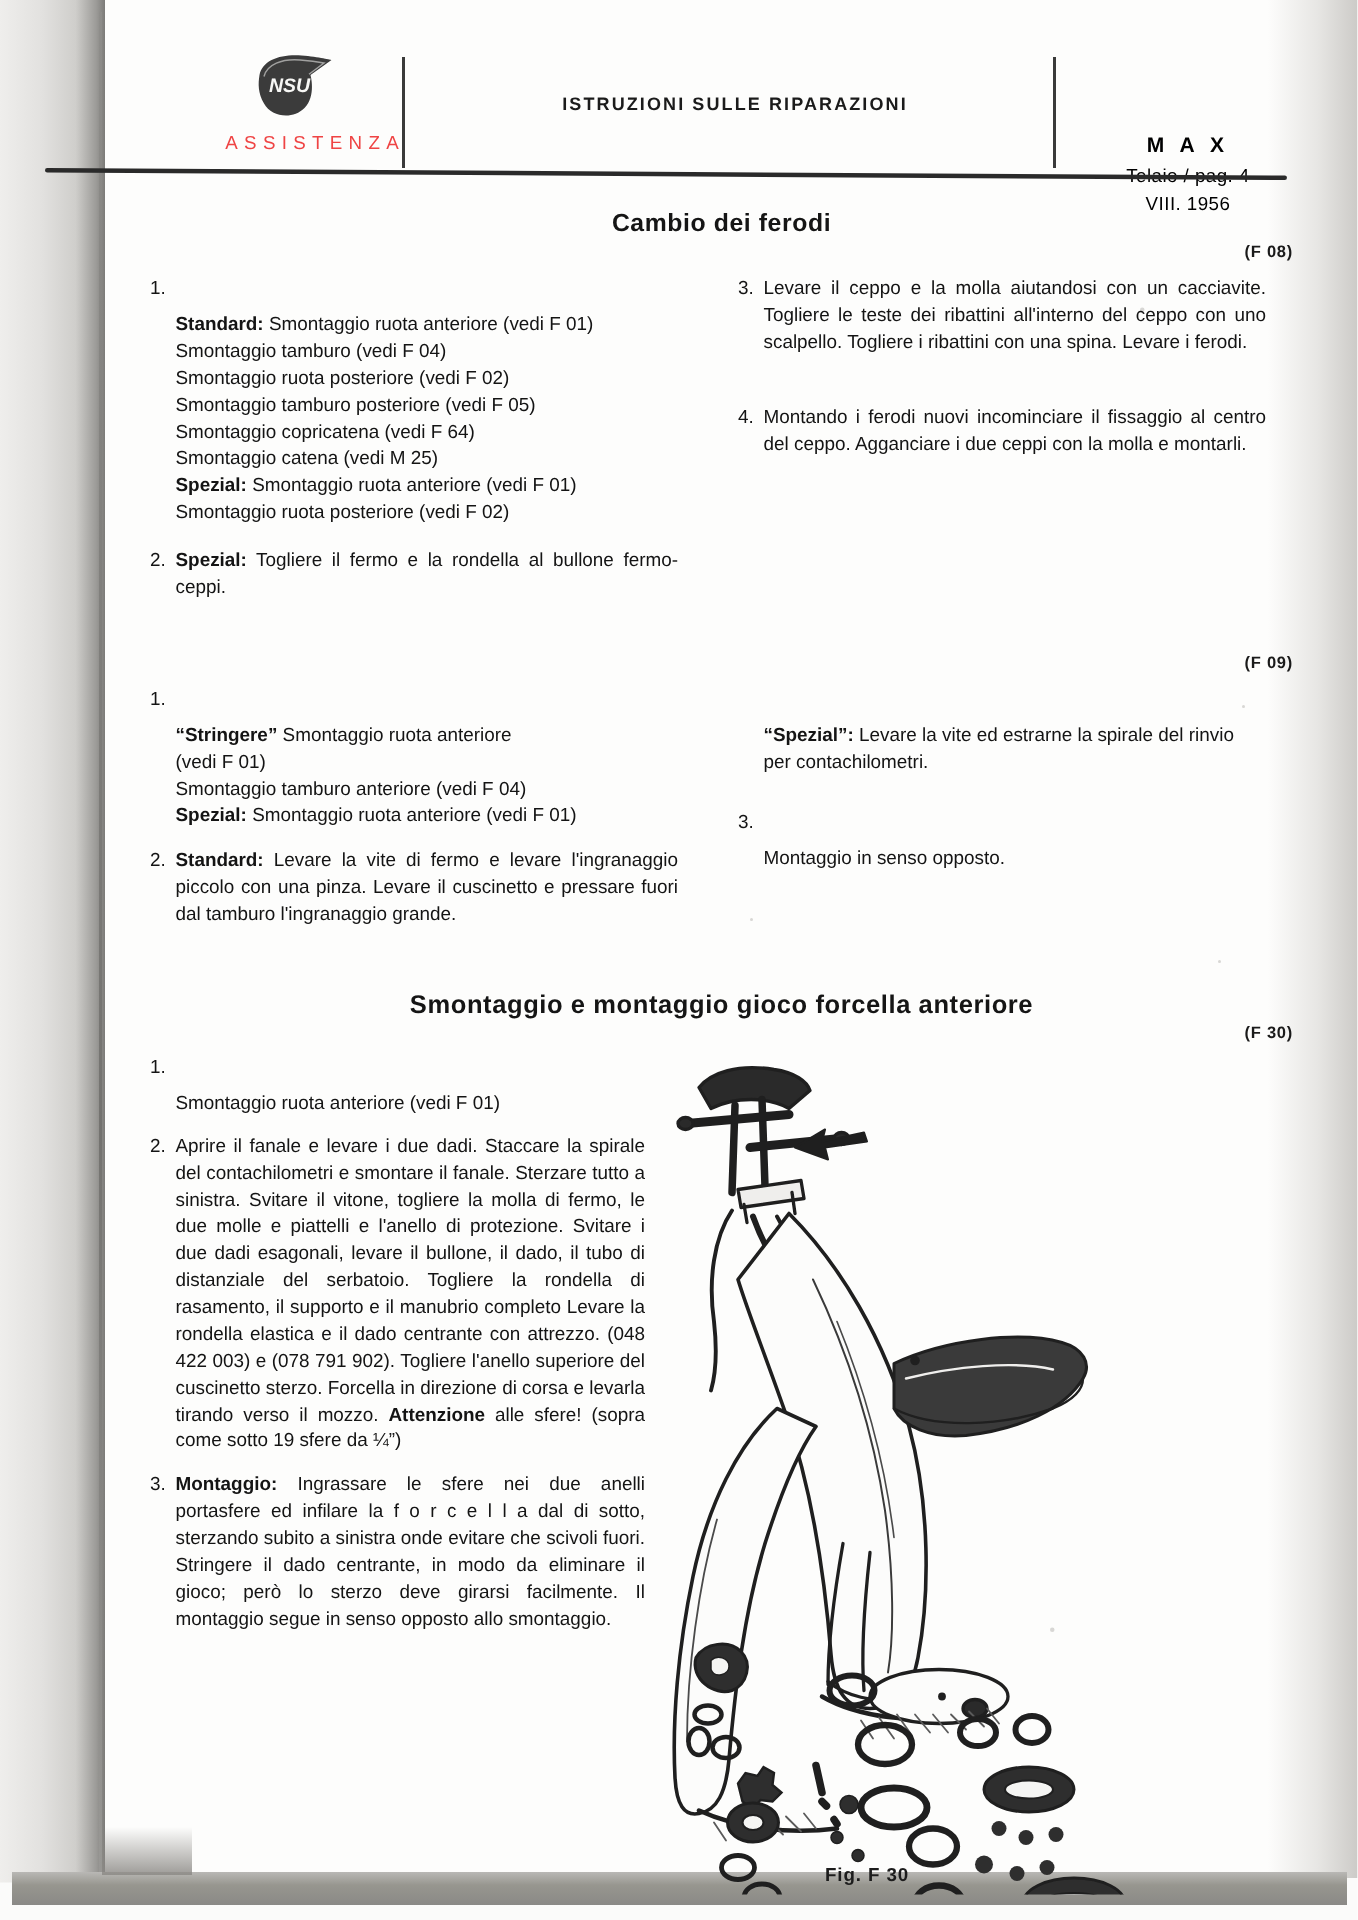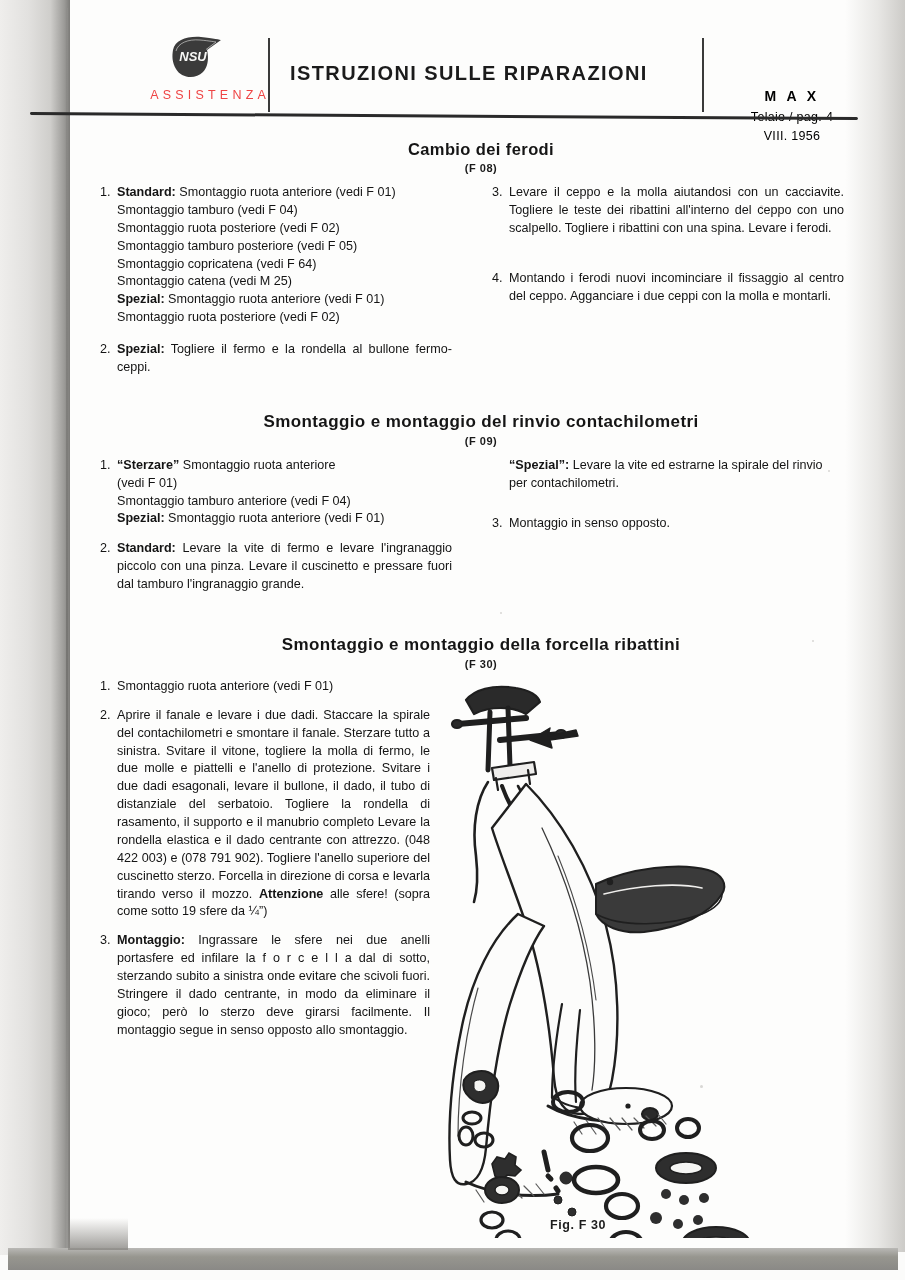--- a/index.html
+++ b/index.html
@@ -57,22 +57,22 @@
     margin-top:6px;
     font-size:12.5px;letter-spacing:4.2px;color:#ef4444;
     font-family:"Liberation Sans", sans-serif;
   }
   .hdr-div{
     position:absolute;top:4px;width:1.6px;height:74px;background:#3a3a3a;
   }
   .hdr-div.d1{left:168px;}
   .hdr-div.d2{left:602px;}
   .hdr-title{
-    position:absolute;left:190px;top:28px;width:400px;text-align:left;
-    font-size:20px;font-weight:bold;letter-spacing:1.4px;color:#1b1b1b;
+    position:absolute;left:190px;top:28px;width:400px;text-align:center;
+    font-size:12px;font-weight:bold;letter-spacing:1.4px;color:#1b1b1b;
   }
   .hdr-right{
     position:absolute;left:618px;top:6px;width:148px;text-align:center;color:#000000;margin-top:48px;
   }
   .hdr-right .model{font-size:14px;font-weight:bold;letter-spacing:3.4px;}
   .hdr-right .line2{font-size:12.5px;margin-top:6px;letter-spacing:.3px;}
   .hdr-right .line3{font-size:12.5px;margin-top:5px;letter-spacing:.3px;}
   .hdr-rule{
     position:absolute;left:30px;top:112px;width:828px;height:3px;
     background:#2a2a2a;
@@ -83,31 +83,31 @@
   
   .content{position:absolute;left:100px;top:140px;width:762px;}
 
   .sec-title{
     text-align:center;font-weight:bold;color:#151515;
     letter-spacing:.4px;
   }
   .sec-title.t1{font-size:16.5px;}
   .sec-title.t2{font-size:17px;}
   .sec-code{
-    text-align:center;font-size:11px;font-weight:bold;color:#1a1a1a;
+    text-align:right;font-size:11px;font-weight:bold;color:#1a1a1a;
     margin-top:3px;letter-spacing:.5px;
   }
 
   .cols{display:flex;gap:40px;margin-top:10px;}
   .col{width:352px;}
 
   .item{display:flex;margin-bottom:11px;font-size:12.6px;line-height:1.42;color:#141414;}
   .item .num{width:17px;flex:none;font-weight:normal;}
   .item .txt{flex:1;text-align:justify;}
-  .item .txt.nojust{text-align:left;}
+  .item .txt.nojust{text-align:left;margin-top:24px;}
   b{font-weight:bold;}
 
   .sub{display:block;}
 
   
   .section{position:relative;}
   #sec1{margin-top:0;}
   #sec2{margin-top:24px;}
   #sec3{margin-top:30px;}
 
@@ -203,29 +203,28 @@
         </div>
         <div class="item" style="margin-top:32px;">
           <span class="num">4.</span>
           <span class="txt">Montando i ferodi nuovi incominciare il fissaggio al centro del ceppo. Agganciare i due ceppi con la molla e montarli.</span>
         </div>
       </div>
     </div>
   </div>
 
   <div class="section" id="sec2">
-    <div class="sec-title t2">Smontaggio e montaggio del rinvio contachilometri</div>
     <div class="sec-code">(F 09)</div>
 
     <div class="cols">
       <div class="col">
         <div class="item">
           <span class="num">1.</span>
           <span class="txt nojust">
-            <span class="sub"><b>“Sterzare”</b><span> Smontaggio ruota anteriore</span></span>
+            <span class="sub"><b>“Stringere”</b><span> Smontaggio ruota anteriore</span></span>
             <span class="sub">(vedi F 01)</span>
             <span class="sub">Smontaggio tamburo anteriore (vedi F 04)</span>
             <span class="sub"><b>Spezial:</b><span> Smontaggio ruota anteriore (vedi F 01)</span></span>
           </span>
         </div>
 
         <div class="item" style="margin-top:12px;">
           <span class="num">2.</span>
           <span class="txt"><b>Standard:</b><span> Levare la vite di fermo e levare l'ingranaggio piccolo con una pinza. Levare il cuscinetto e pressare fuori dal tamburo l'ingranaggio grande.</span></span>
         </div>
@@ -238,21 +237,21 @@
         </div>
         <div class="item" style="margin-top:22px;">
           <span class="num">3.</span>
           <span class="txt nojust">Montaggio in senso opposto.</span>
         </div>
       </div>
     </div>
   </div>
 
   <div class="section" id="sec3">
-    <div class="sec-title t2">Smontaggio e montaggio della forcella ribattini</div>
+    <div class="sec-title t2">Smontaggio e montaggio gioco forcella anteriore</div>
     <div class="sec-code">(F 30)</div>
 
     <div class="sec3-wrap">
       <div class="sec3-text">
 
         <div class="item">
           <span class="num">1.</span>
           <span class="txt nojust">Smontaggio ruota anteriore (vedi F 01)</span>
         </div>
 

